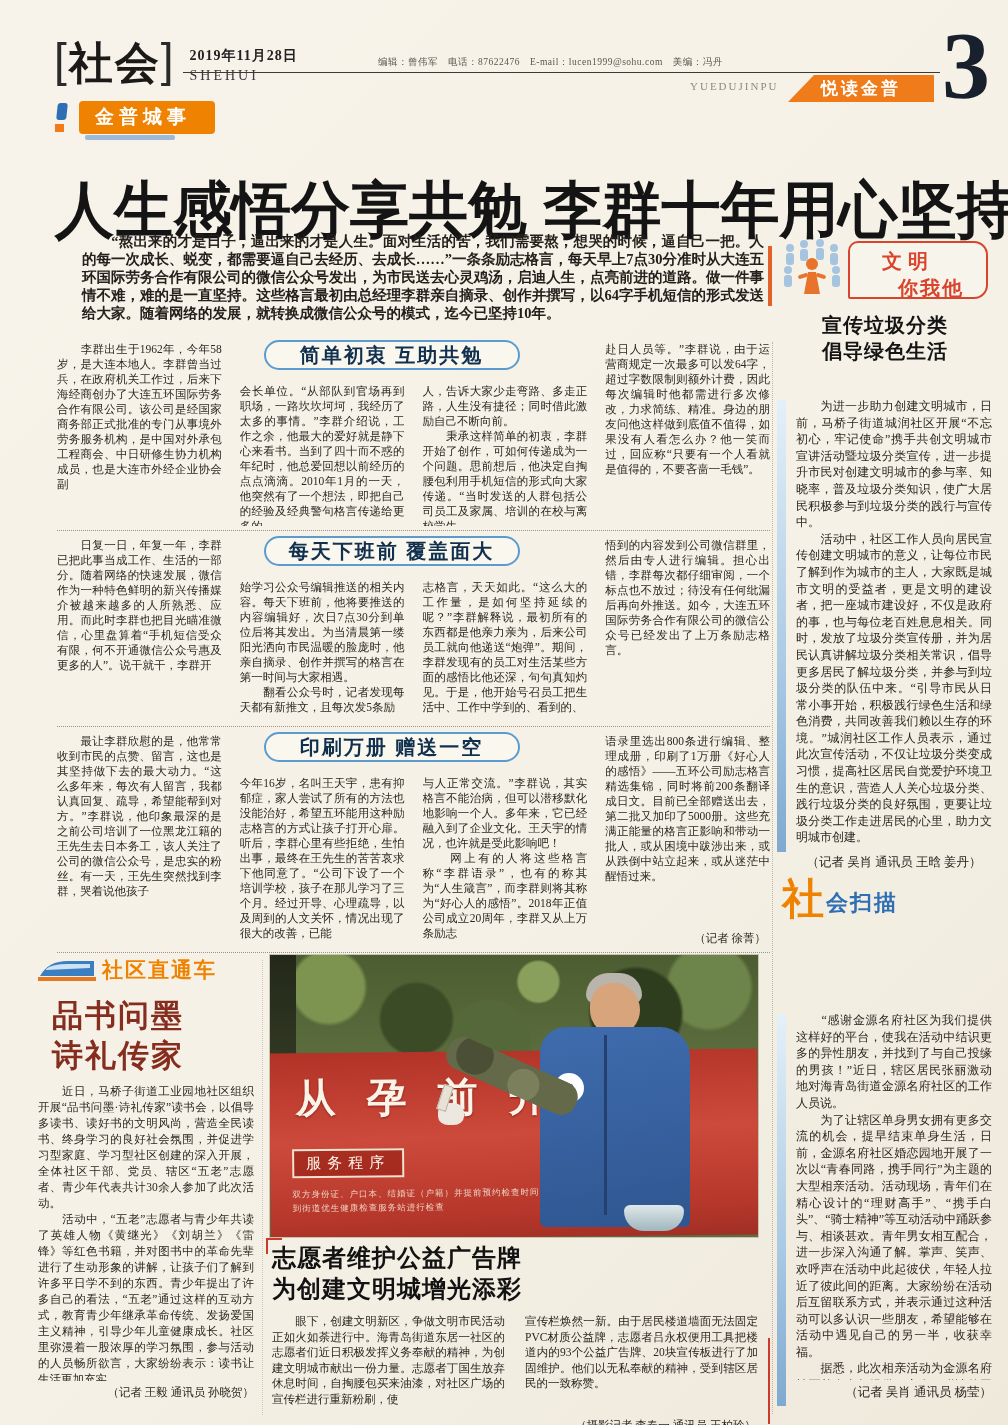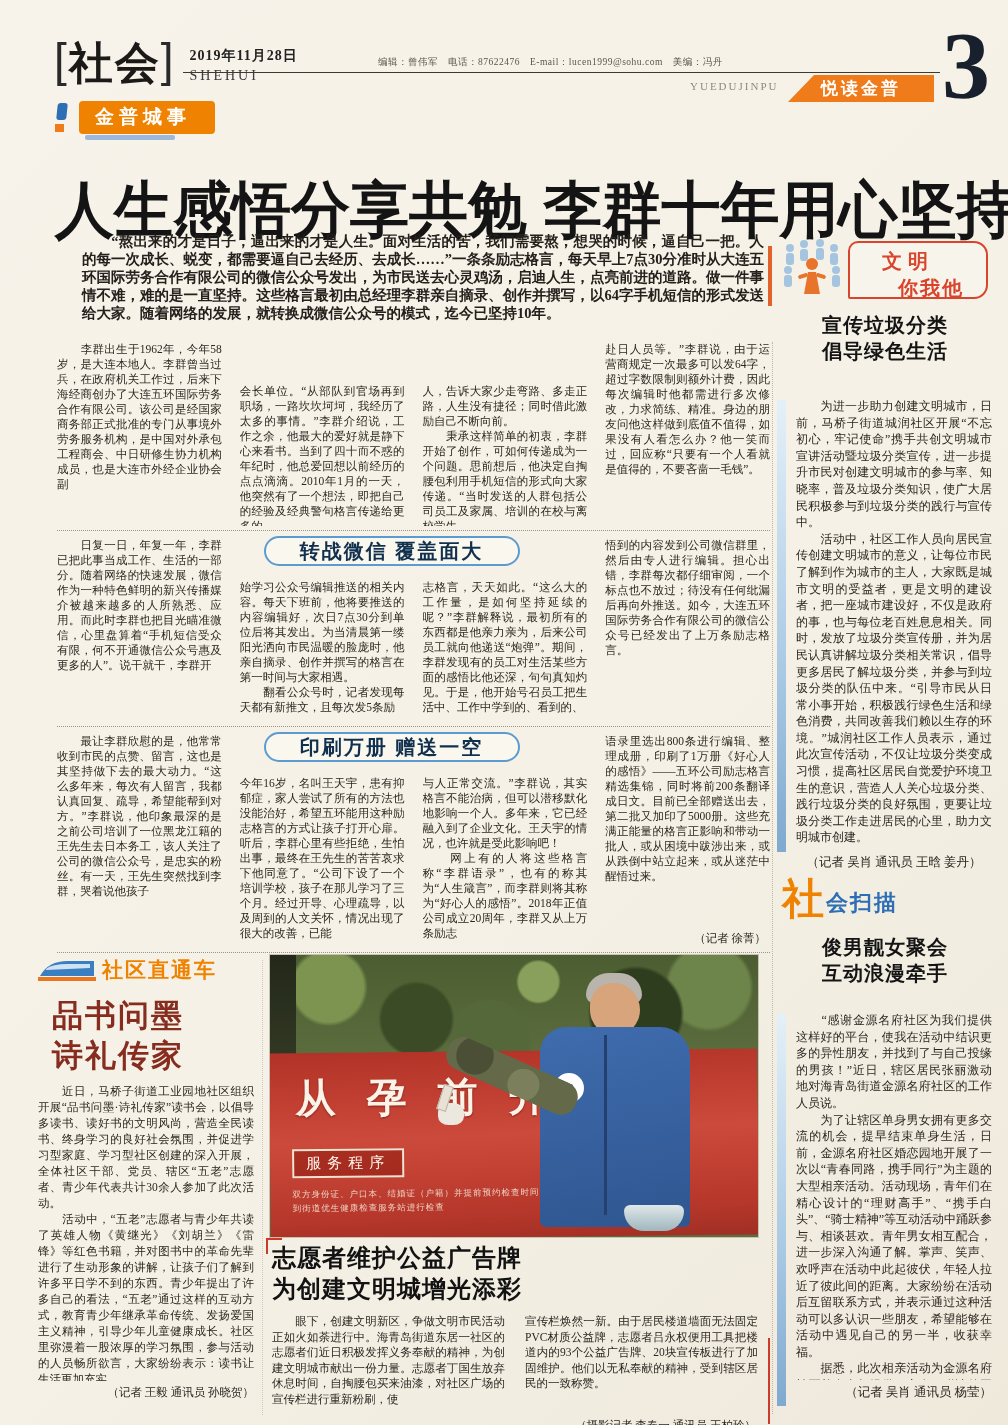--- a/index.html
+++ b/index.html
@@ -154,31 +154,34 @@
         <div class="dot"></div>
       </div>
     <div class="col-badge" data-name="column-badge">金普城事</div>
   </div>
 
   <h1 class="headline" data-name="main-headline">人生感悟分享共勉  李群十年用心坚持</h1>
   <div class="intro" data-name="lead-intro">　　“熬出来的才是日子，逼出来的才是人生。面对生活的苦，我们需要熬，想哭的时候，逼自己一把。人的每一次成长、蜕变，都需要逼自己去经历、去成长……”一条条励志格言，每天早上7点30分准时从大连五环国际劳务合作有限公司的微信公众号发出，为市民送去心灵鸡汤，启迪人生，点亮前进的道路。做一件事情不难，难的是一直坚持。这些格言最初由总经理李群亲自摘录、创作并撰写，以64字手机短信的形式发送给大家。随着网络的发展，就转换成微信公众号的模式，迄今已坚持10年。</div>
   <div class="intro-bar" data-name="intro-accent-bar"></div>
 
   <section class="sec sec1" data-name="article-section-1">
+    <div class="pill" data-name="section-1-pill">
+        <span data-name="section-1-title">简单初衷 互助共勉</span>
+      </div>
     <div class="col c-side" data-name="section-1-col-1">　　李群出生于1962年，今年58岁，是大连本地人。李群曾当过兵，在政府机关工作过，后来下海经商创办了大连五环国际劳务合作有限公司。该公司是经国家商务部正式批准的专门从事境外劳务服务机构，是中国对外承包工程商会、中日研修生协力机构成员，也是大连市外经企业协会副</div>
     <div class="col c-mid" data-name="section-1-col-2">会长单位。“从部队到官场再到职场，一路坎坎坷坷，我经历了太多的事情。”李群介绍说，工作之余，他最大的爱好就是静下心来看书。当到了四十而不惑的年纪时，他总爱回想以前经历的点点滴滴。2010年1月的一天，他突然有了一个想法，即把自己的经验及经典警句格言传递给更多的</div>
     <div class="col c-mid" data-name="section-1-col-3">人，告诉大家少走弯路、多走正路，人生没有捷径；同时借此激励自己不断向前。
 　　秉承这样简单的初衷，李群开始了创作，可如何传递成为一个问题。思前想后，他决定自掏腰包利用手机短信的形式向大家传递。“当时发送的人群包括公司员工及家属、培训的在校与离校学生、</div>
     <div class="col c-side" data-name="section-1-col-4">赴日人员等。”李群说，由于运营商规定一次最多可以发64字，超过字数限制则额外计费，因此每次编辑时他都需进行多次修改，力求简练、精准。身边的朋友问他这样做到底值不值得，如果没有人看怎么办？他一笑而过，回应称“只要有一个人看就是值得的，不要吝啬一毛钱”。</div>
   </section>
   <div class="dotline dl1" data-name="section-divider"></div>
 
   <section class="sec sec2" data-name="article-section-2">
     <div class="pill" data-name="section-2-pill">
-        <span data-name="section-2-title">转战微信 覆盖面大</span>
+        <span data-name="section-2-title">每天下班前 覆盖面大</span>
       </div>
     <div class="col c-side" data-name="section-2-col-1">　　日复一日，年复一年，李群已把此事当成工作、生活的一部分。随着网络的快速发展，微信作为一种特色鲜明的新兴传播媒介被越来越多的人所熟悉、应用。而此时李群也把目光瞄准微信，心里盘算着“手机短信受众有限，何不开通微信公众号惠及更多的人”。说干就干，李群开</div>
     <div class="col c-mid" data-name="section-2-col-2">始学习公众号编辑推送的相关内容。每天下班前，他将要推送的内容编辑好，次日7点30分到单位后将其发出。为当清晨第一缕阳光洒向市民温暖的脸庞时，他亲自摘录、创作并撰写的格言在第一时间与大家相遇。
 　　翻看公众号时，记者发现每天都有新推文，且每次发5条励</div>
     <div class="col c-mid" data-name="section-2-col-3">志格言，天天如此。“这么大的工作量，是如何坚持延续的呢？”李群解释说，最初所有的东西都是他亲力亲为，后来公司员工就向他递送“炮弹”。期间，李群发现有的员工对生活某些方面的感悟比他还深，句句真知灼见。于是，他开始号召员工把生活中、工作中学到的、看到的、</div>
     <div class="col c-side" data-name="section-2-col-4">悟到的内容发到公司微信群里，然后由专人进行编辑。担心出错，李群每次都仔细审阅，一个标点也不放过；待没有任何纰漏后再向外推送。如今，大连五环国际劳务合作有限公司的微信公众号已经发出了上万条励志格言。</div>
   </section>
   <div class="dotline dl2" data-name="section-divider"></div>
 
   <section class="sec sec3" data-name="article-section-3">
@@ -279,22 +282,20 @@
   <div class="sb-body sb-b1" data-name="civility-article-body">
     <p data-name="paragraph">　　为进一步助力创建文明城市，日前，马桥子街道城润社区开展“不忘初心，牢记使命”携手共创文明城市宣讲活动暨垃圾分类宣传，进一步提升市民对创建文明城市的参与率、知晓率，普及垃圾分类知识，使广大居民积极参与到垃圾分类的践行与宣传中。</p>
     <p data-name="paragraph">　　活动中，社区工作人员向居民宣传创建文明城市的意义，让每位市民了解到作为城市的主人，大家既是城市文明的受益者，更是文明的建设者，把一座城市建设好，不仅是政府的事，也与每位老百姓息息相关。同时，发放了垃圾分类宣传册，并为居民认真讲解垃圾分类相关常识，倡导更多居民了解垃圾分类，并参与到垃圾分类的队伍中来。“引导市民从日常小事开始，积极践行绿色生活和绿色消费，共同改善我们赖以生存的环境。”城润社区工作人员表示，通过此次宣传活动，不仅让垃圾分类变成习惯，提高社区居民自觉爱护环境卫生的意识，营造人人关心垃圾分类、践行垃圾分类的良好氛围，更要让垃圾分类工作走进居民的心里，助力文明城市创建。</p>
   </div>
   <div class="sb-byline sb-bl1" data-name="civility-article-byline">（记者 吴肖 通讯员 王晗 姜丹）</div>
 
   <div class="scan-badge" data-name="social-scan-badge">
     <span class="big" data-name="social-scan-badge-big">社</span>
     <span class="rest" data-name="social-scan-badge-rest">会扫描</span>
   </div>
-  <div class="sb-title sb-t2" data-name="social-scan-article-title">俊男靓女聚会
-互动浪漫牵手</div>
   <div class="sb-bar sb-bar2" data-name="sidebar-accent-bar"></div>
   <div class="sb-body sb-b2" data-name="social-scan-article-body">
     <p data-name="paragraph">　　“感谢金源名府社区为我们提供这样好的平台，使我在活动中结识更多的异性朋友，并找到了与自己投缘的男孩！”近日，辖区居民张丽激动地对海青岛街道金源名府社区的工作人员说。</p>
     <p data-name="paragraph">　　为了让辖区单身男女拥有更多交流的机会，提早结束单身生活，日前，金源名府社区婚恋园地开展了一次以“青春同路，携手同行”为主题的大型相亲活动。活动现场，青年们在精心设计的“理财高手”、“携手白头”、“骑士精神”等互动活动中踊跃参与、相谈甚欢。青年男女相互配合，进一步深入沟通了解。掌声、笑声、欢呼声在活动中此起彼伏，年轻人拉近了彼此间的距离。大家纷纷在活动后互留联系方式，并表示通过这种活动可以多认识一些朋友，希望能够在活动中遇见自己的另一半，收获幸福。</p>
     <p data-name="paragraph">　　据悉，此次相亲活动为金源名府社区单身青年提供了交友、联谊的平台，让青年们接触到更多的人，拓宽了生活的广度。</p>
   </div>
   <div class="sb-byline sb-bl2" data-name="social-scan-article-byline">（记者 吴肖 通讯员 杨莹）</div>
 
 </div>
 

